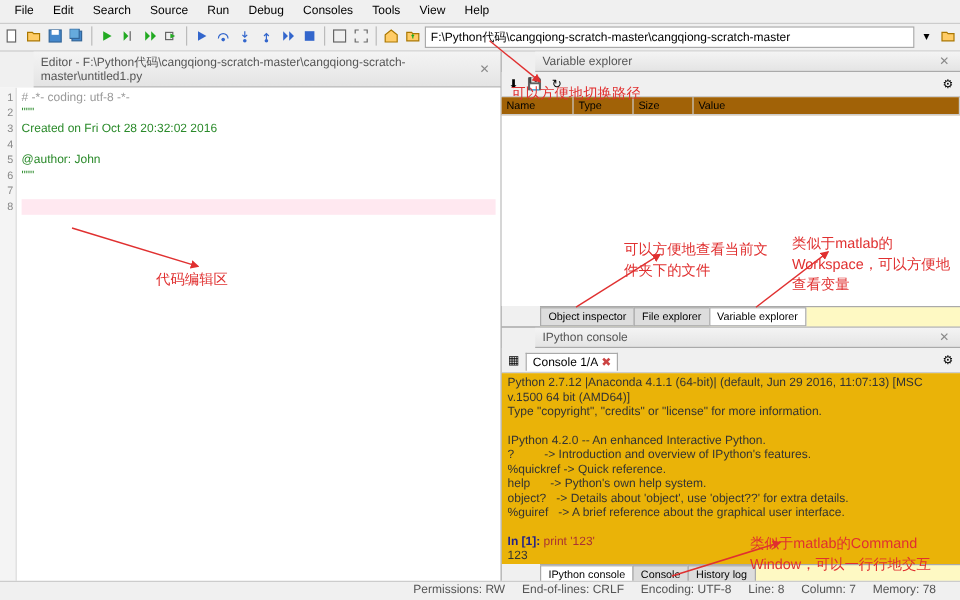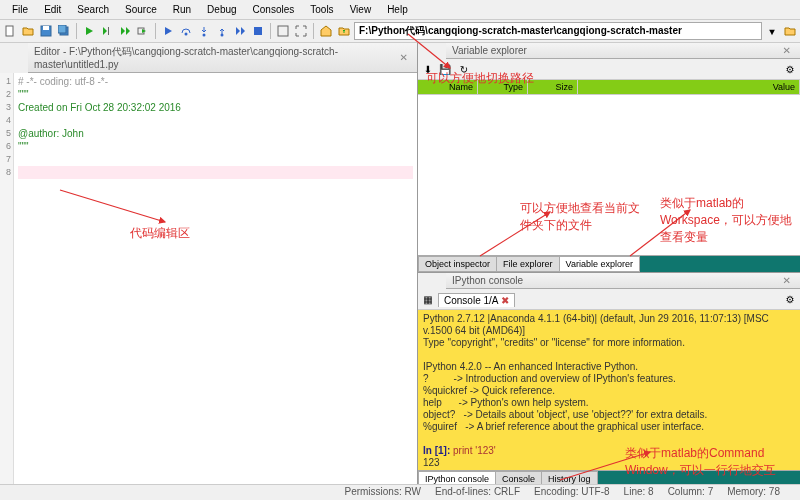--- a/index.html
+++ b/index.html
@@ -1,45 +1,45 @@
 <!DOCTYPE html>
 <html><head>
 <meta charset="utf-8">
 <style>
 * { margin:0; padding:0; box-sizing:border-box; font-family:Tahoma,Arial,sans-serif; font-size:10px; }
 body { width:800px; height:500px; background:#f0f0f0; overflow:hidden; position:relative; }
 .menubar { display:flex; background:#f0f0f0; border-bottom:1px solid #ccc; padding:2px 4px; }
 .menubar span { padding:2px 8px; cursor:pointer; }
-.toolbar { display:flex; align-items:center; background:#f0f0f0; border-bottom:1px solid #ccc; padding:2px; gap:2px;font-weight:bold; }
+.toolbar { display:flex; align-items:flex-start; background:#f0f0f0; border-bottom:1px solid #ccc; padding:2px; gap:2px; }
 .tbtn { width:16px; height:16px; display:flex; align-items:center; justify-content:center; border:1px solid transparent; }
 .tsep { width:1px; height:16px; background:#bbb; margin:0 2px; }
 .pathbox { flex:1; border:1px solid #aaa; background:#fff; padding:1px 4px; height:18px; display:flex; align-items:center; font-size:9px; }
 .main { display:flex; height:calc(100% - 56px); }
 .left { width:418px; display:flex; flex-direction:column; border-right:1px solid #999; }
 .right { flex:1; display:flex; flex-direction:column; }
 .pane-title { background:linear-gradient(#f4f4f4,#e4e4e4); border-bottom:1px solid #aaa; padding:2px 6px; display:flex; align-items:center; justify-content:space-between; font-size:9px; color:#555;margin-left:28px; }
 .close-x { color:#888; cursor:pointer; padding:0 3px; }
 .tab-row { display:flex; background:#e8e8e8; border-bottom:1px solid #aaa; }
 .tab { padding:2px 8px; border:1px solid #aaa; background:#fff; font-size:9px; margin-right:-1px; border-bottom:none; position:relative; top:1px; }
 .editor { flex:1; display:flex; background:#fff; overflow:hidden; position:relative; }
 .gutter { width:14px; background:#f4f4f4; border-right:1px solid #ddd; text-align:right; padding:2px 2px 0 0; color:#888; font-size:9px; line-height:13px; }
 .code { flex:1; padding:2px 4px; font-family:Consolas,monospace; font-size:10px; line-height:13px; white-space:pre; }
 .c-comment { color:#999; }
 .c-str { color:#2a8a2a; }
 .c-curline { background:#ffe8f0; display:block; width:100%; }
 .varexp { height:230px; display:flex; flex-direction:column; border-bottom:1px solid #999; }
 .vartable { flex:1; background:#fff; }
-.thead { display:flex; border-bottom:1px solid #ccc; background:#84cc16;text-align:right; }
+.thead { display:flex; border-bottom:1px solid #ccc; background:#a16207; }
 .thead span { padding:2px 4px; border-right:1px solid #ccc; font-size:9px; }
-.btabs { display:flex; background:#0f766e; border-top:1px solid #aaa; }
+.btabs { display:flex; background:#fef9c3; border-top:1px solid #aaa;margin-left:32px; }
 .btab { padding:2px 6px; border:1px solid #aaa; background:#ddd; font-size:9px; margin-right:-1px; }
 .btab.active { background:#fff; }
 .console { flex:1; display:flex; flex-direction:column; overflow:hidden; }
 .cons-tb { display:flex; align-items:center; background:#f0f0f0; padding:2px; gap:2px; border-bottom:1px solid #ccc; }
-.cons-body { flex:1; background:#fde047; padding:3px 5px; font-family:Consolas,monospace; font-size:9px; line-height:12px; color:#333; overflow:hidden; white-space:pre-wrap; }
+.cons-body { flex:1; background:#eab308; padding:3px 5px; font-family:Consolas,monospace; font-size:9px; line-height:12px; color:#333; overflow:hidden; white-space:pre-wrap; }
 .cons-in { color:#228; font-weight:bold; }
 .cons-red { color:#a33; }
 .status { position:absolute; bottom:0; left:0; right:0; height:16px; background:#f0f0f0; border-top:1px solid #ccc; display:flex; justify-content:flex-end; gap:14px; padding:1px 20px; font-size:9px; color:#555; }
 .annot { position:absolute; color:#e03030; font-size:12px; pointer-events:none; z-index:50; }
 .arrow { position:absolute; z-index:49; pointer-events:none; }
 svg.ic { width:12px; height:12px; }
 </style>
 </head>
 <body>
 

